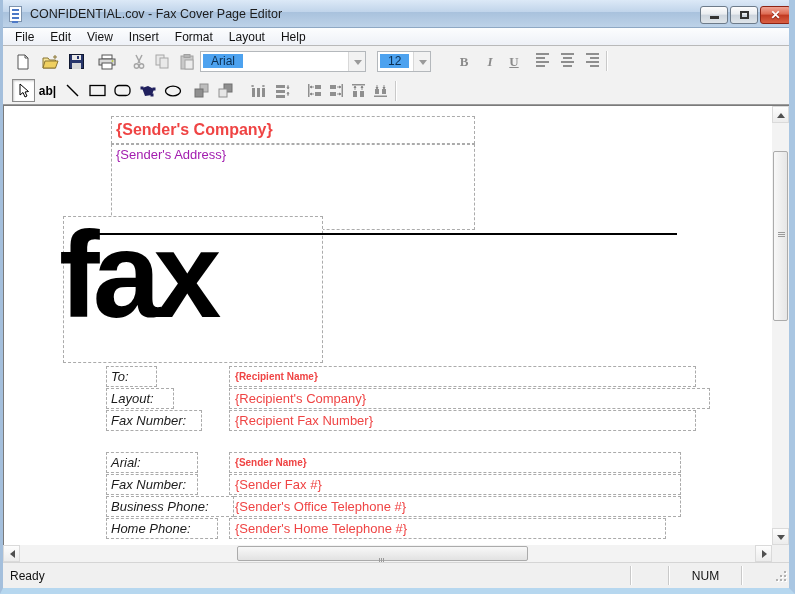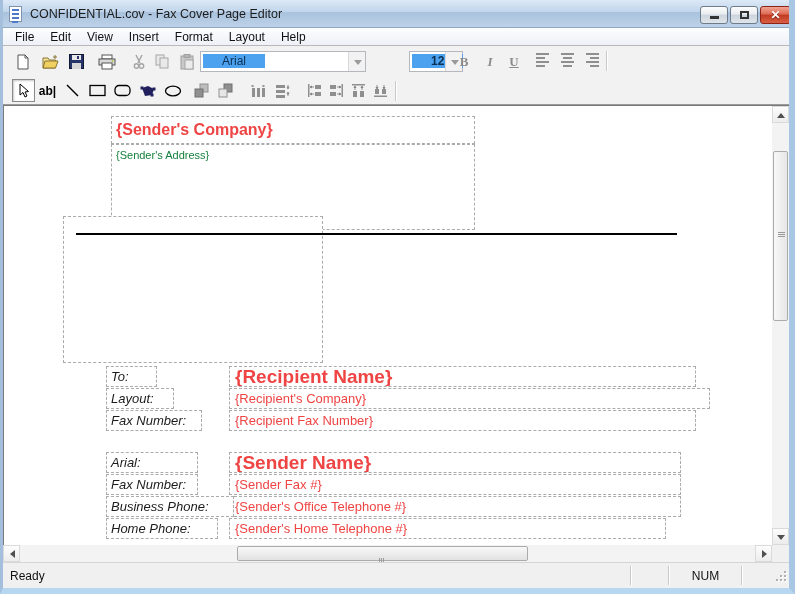--- a/index.html
+++ b/index.html
@@ -42,41 +42,41 @@
   #toolbar1 { position:absolute; left:0; top:46px; width:786px; height:31px; background:#f2f2f2; }
   #toolbar2 { position:absolute; left:0; top:77px; width:786px; height:28px; background:#f2f2f2;
     border-bottom:1px solid #9a9a9a; }
   .tbtn { position:absolute; top:4px; width:23px; height:23px; display:flex; align-items:center;
     justify-content:center; border:1px solid transparent; }
   #toolbar2 .tbtn { top:2px; }
   .tbtn.pressed { border:1px solid #8a8a8a; background:#fff; box-shadow:inset 1px 1px 2px #c8c8c8; }
   .vsep { position:absolute; top:5px; width:2px; height:20px;
     border-left:1px solid #c9c9c9; border-right:1px solid #ffffff; }
   .combo { position:absolute; top:5px; height:21px; background:#fff; border:1px solid #b4b8bc; }
-  .combo .sel { position:absolute; left:2px; top:2px; font-size:12px; padding:0 19px;
+  .combo .sel { position:absolute; left:2px; top:2px; font-size:12px; padding:0 8px;
     background:#4da2ef; color:#0b2f52; }
   .combo .drop { position:absolute; right:0; top:0; width:17px; height:19px;
     background:#f2f2f2; border-left:1px solid #d8d8d8; }
   .combo .drop:after { content:""; position:absolute; left:5px; top:8px;
     border:4px solid transparent; border-top:5px solid #9a9a9a; }
   .fmtbtn { position:absolute; top:5px; width:22px; height:21px; text-align:center;
     color:#8b8b8b; font-size:13px; line-height:21px; font-family:"Liberation Serif", serif; }
   .alignicon { display:inline-block; }
   .alignicon i { display:block; height:2px; background:#8f8f8f; margin-top:2px; }
   
   #canvas { position:absolute; left:0; top:105px; width:769px; height:440px; background:#ffffff;
     border-top:1px solid #7a7a7a; border-left:1px solid #7a7a7a; overflow:hidden; }
   .field { position:absolute; border:1px dashed #ababab; background:#fff; overflow:hidden; white-space:nowrap; }
   .lbl { font-style:italic; font-size:13px; color:#1b1b1b; line-height:20px; padding-left:4px; }
   .val { font-size:13px; color:#ef4444; line-height:20px; padding-left:5px; }
-  .val.bold { font-weight:bold; font-size:19px; }
+  .val.bold { font-weight:bold; font-size:10px; }
   #fld-company { left:107px; top:10px; width:364px; height:28px; }
   #fld-company .val { font-weight:bold; font-size:16px; line-height:26px; padding-left:4px; }
   #fld-address { left:107px; top:38px; width:364px; height:86px; }
-  #fld-address .val { font-size:11px; color:#15803d; line-height:20px; padding-left:4px; }
+  #fld-address .val { font-size:13px; color:#a21caf; line-height:20px; padding-left:4px; }
   #fld-fax { left:59px; top:110px; width:260px; height:147px; }
   #fax-word { position:absolute; left:55px; top:96px; font-size:122px; font-weight:bold;
     letter-spacing:-7px; color:#000; line-height:1.2; }
   #rule { position:absolute; left:72px; top:127px; width:601px; height:2px; background:#000; }
   #fld-conf { left:110px; top:123px; width:392px; height:40px; border:1px dashed #ababab; background:transparent; }
   #conf-word { position:absolute; left:12px; top:6px; font-size:19px; font-weight:bold;
     letter-spacing:15px; color:#000; }
   .rowlbl { left:102px; height:21px; }
   .rowval { left:225px; height:21px; }
   
@@ -180,21 +180,21 @@
       <svg width="14" height="16">
           <rect x="1" y="2" width="12" height="13" fill="#c9c9c9" stroke="#a0a0a0"></rect>
           <rect x="4" y="0.5" width="6" height="3" fill="#b5b5b5" stroke="#a0a0a0"></rect>
           <rect x="5" y="6" width="8" height="9" fill="#ececec" stroke="#a6a6a6"></rect>
         </svg>
     </span>
     <span class="combo" style="left:197px; width:166px;">
       <span class="sel">Arial</span>
       <span class="drop"></span>
     </span>
-    <span class="combo" style="left:406px; width:54px;font-weight:bold;">
+    <span class="combo" style="left:374px; width:54px;">
       <span class="sel">12</span>
       <span class="drop"></span>
     </span>
     <span class="fmtbtn" style="left:450px; font-weight:bold;">B</span>
     <span class="fmtbtn" style="left:476px; font-style:italic; font-weight:bold;">I</span>
     <span class="fmtbtn" style="left:500px; text-decoration:underline; font-weight:bold;">U</span>
     <span class="fmtbtn" style="left:528px">
       <span class="alignicon"><i style="width:13px"></i><i style="width:9px"></i><i style="width:13px"></i><i style="width:9px"></i></span>
     </span>
     <span class="fmtbtn" style="left:553px">
@@ -314,20 +314,21 @@
   <div id="canvas">
     <div class="field" id="fld-company">
       <div class="val">{Sender's Company}</div>
     </div>
     <div class="field" id="fld-address">
       <div class="val">{Sender's Address}</div>
     </div>
 
     <div class="field" id="fld-fax"></div>
     <div id="rule"></div>
+    <div id="fax-word">fax</div>
 
     <div class="field rowlbl" style="top:260px; width:51px;">
       <div class="lbl">To:</div>
     </div>
     <div class="field rowval" style="top:260px; width:467px;">
       <div class="val bold">{Recipient Name}</div>
     </div>
     <div class="field rowlbl" style="top:282px; width:68px;">
       <div class="lbl">Layout:</div>
     </div>

